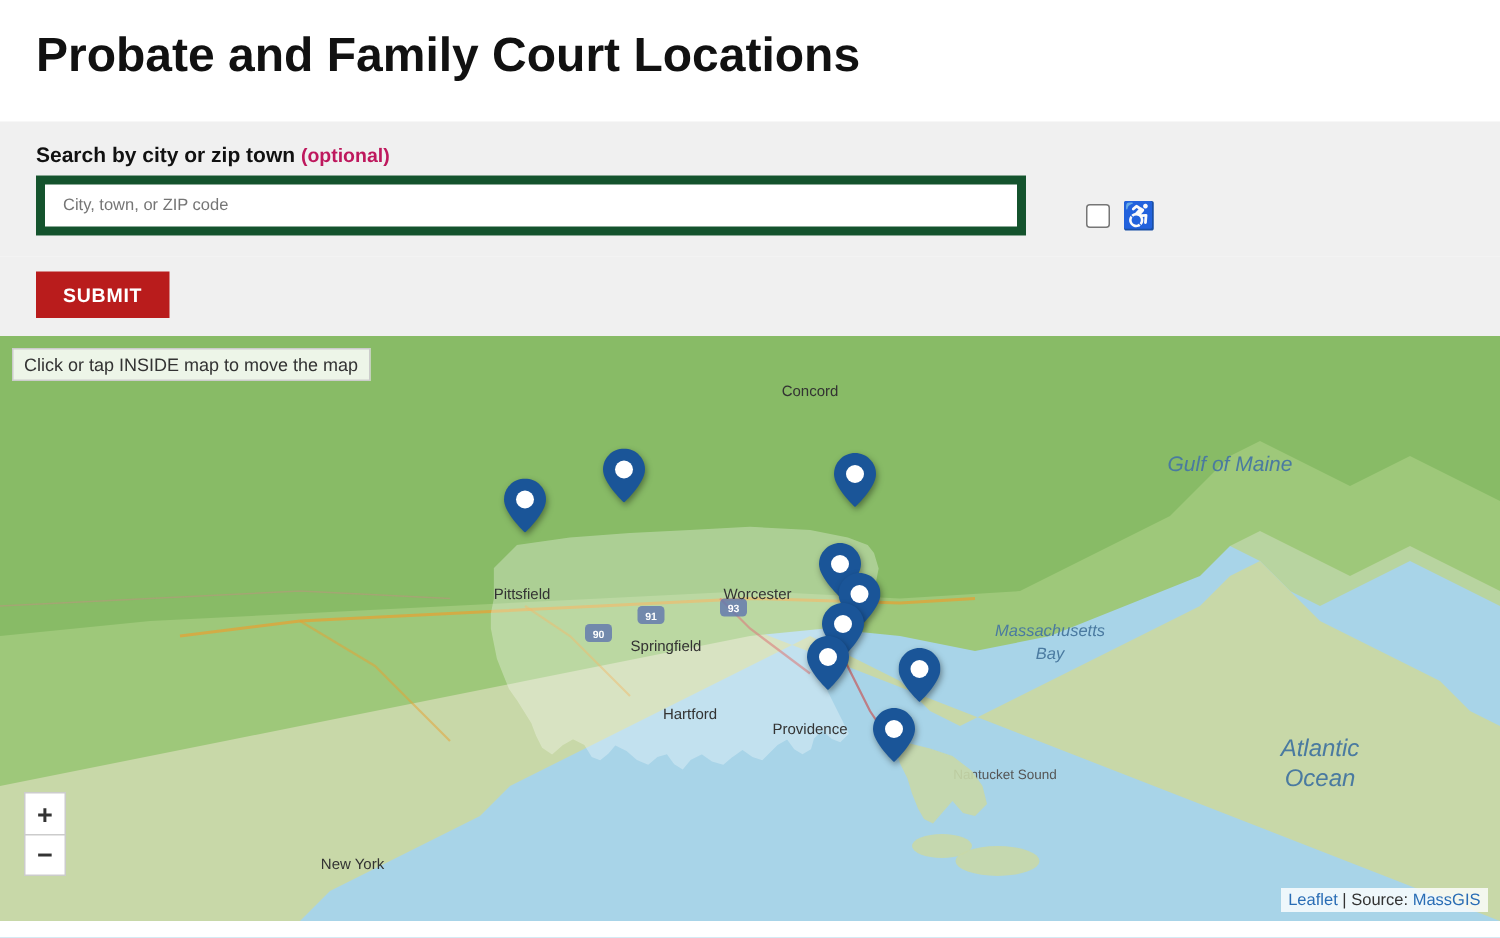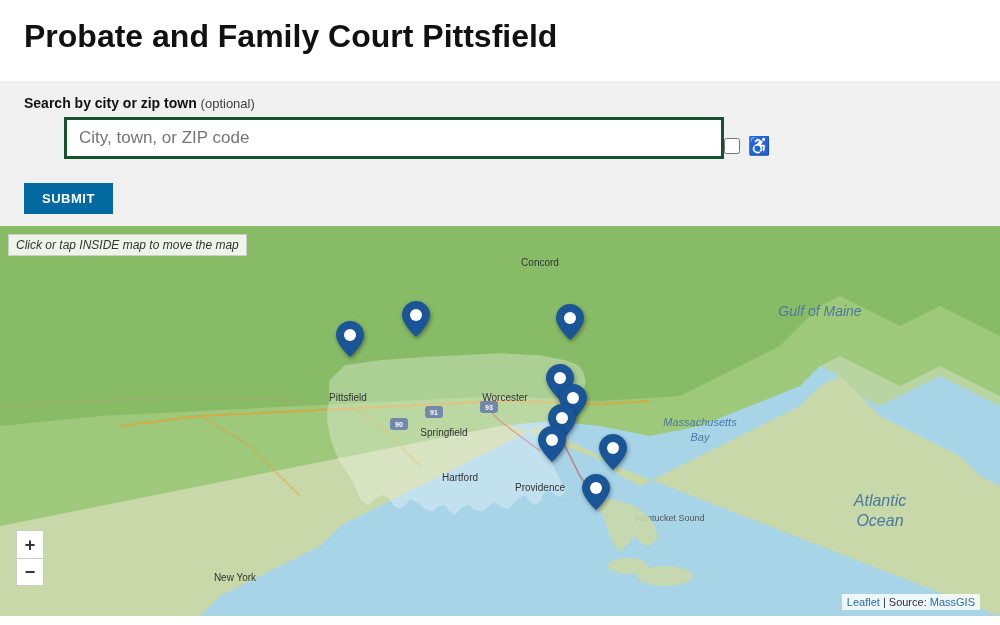--- a/index.html
+++ b/index.html
@@ -27,34 +27,33 @@
 
     .search-left { display: flex; flex-direction: column; gap: 6px; flex: 1; max-width: 660px; }
 
     .search-label {
       font-size: 14px;
       font-weight: bold;
       color: #111;
     }
 
     .search-label span.optional {
-      font-weight: normal;
+      font-weight: bold;
       font-size: 13px;
-      color: #404040;
+      color: #be185d;
     }
 
     .search-input {
       width: 100%;
       padding: 8px 12px;
-      font-size: 17px;
-      border: 3px solid #14532d;
+      font-size: 11px;
+      border: 6px solid #14532d;
       background: #fff;
       color: #888;
       outline: none;
-      margin-left: 40px;
     }
 
     .search-right {
       display: flex;
       align-items: center;
       gap: 8px;
       padding-bottom: 2px;
       white-space: nowrap;
     }
 
@@ -75,21 +74,21 @@
       font-size: 18px;
       color: #1a73b5;
     }
 
     .submit-row {
       padding: 10px 24px 12px 24px;
       background: #f0f0f0;
     }
 
     .submit-btn {
-      background: #0369a1;
+      background: #b91c1c;
       color: #fff;
       border: none;
       padding: 8px 18px;
       font-size: 13px;
       font-weight: bold;
       letter-spacing: 0.5px;
       cursor: pointer;
       text-transform: uppercase;
     }
 
@@ -103,21 +102,20 @@
     .map-hint {
       position: absolute;
       top: 8px;
       left: 8px;
       background: rgba(255,255,255,0.85);
       font-size: 12px;
       color: #333;
       padding: 3px 7px;
       z-index: 10;
       border: 1px solid #ccc;
-      font-style: italic;
     }
 
     
     .map-svg {
       width: 100%;
       height: 100%;
       display: block;
     }
 
     
@@ -161,33 +159,33 @@
       color: #333;
       font-weight: bold;
     }
 
     .zoom-btn:first-child { border-bottom: none; }
 
     
     .map-attribution {
       position: absolute;
       bottom: 6px;
-      right: 20px;
+      right: 8px;
       font-size: 11px;
       color: #333;
       background: rgba(255,255,255,0.8);
       padding: 2px 5px;
       z-index: 10;
     }
   </style>
 </head>
 <body>
 
 <div class="page-header">
-  <h1 class="page-title">Probate and Family Court Pittsfield</h1>
+  <h1 class="page-title">Probate and Family Court Locations</h1>
 </div>
 
 <div class="search-section">
   <div class="search-left">
     <label class="search-label">
       <span>Search by city or zip town</span>
       <span class="optional">(optional)</span>
     </label>
     <input class="search-input" type="text" placeholder="City, town, or ZIP code" style="">
   </div>

